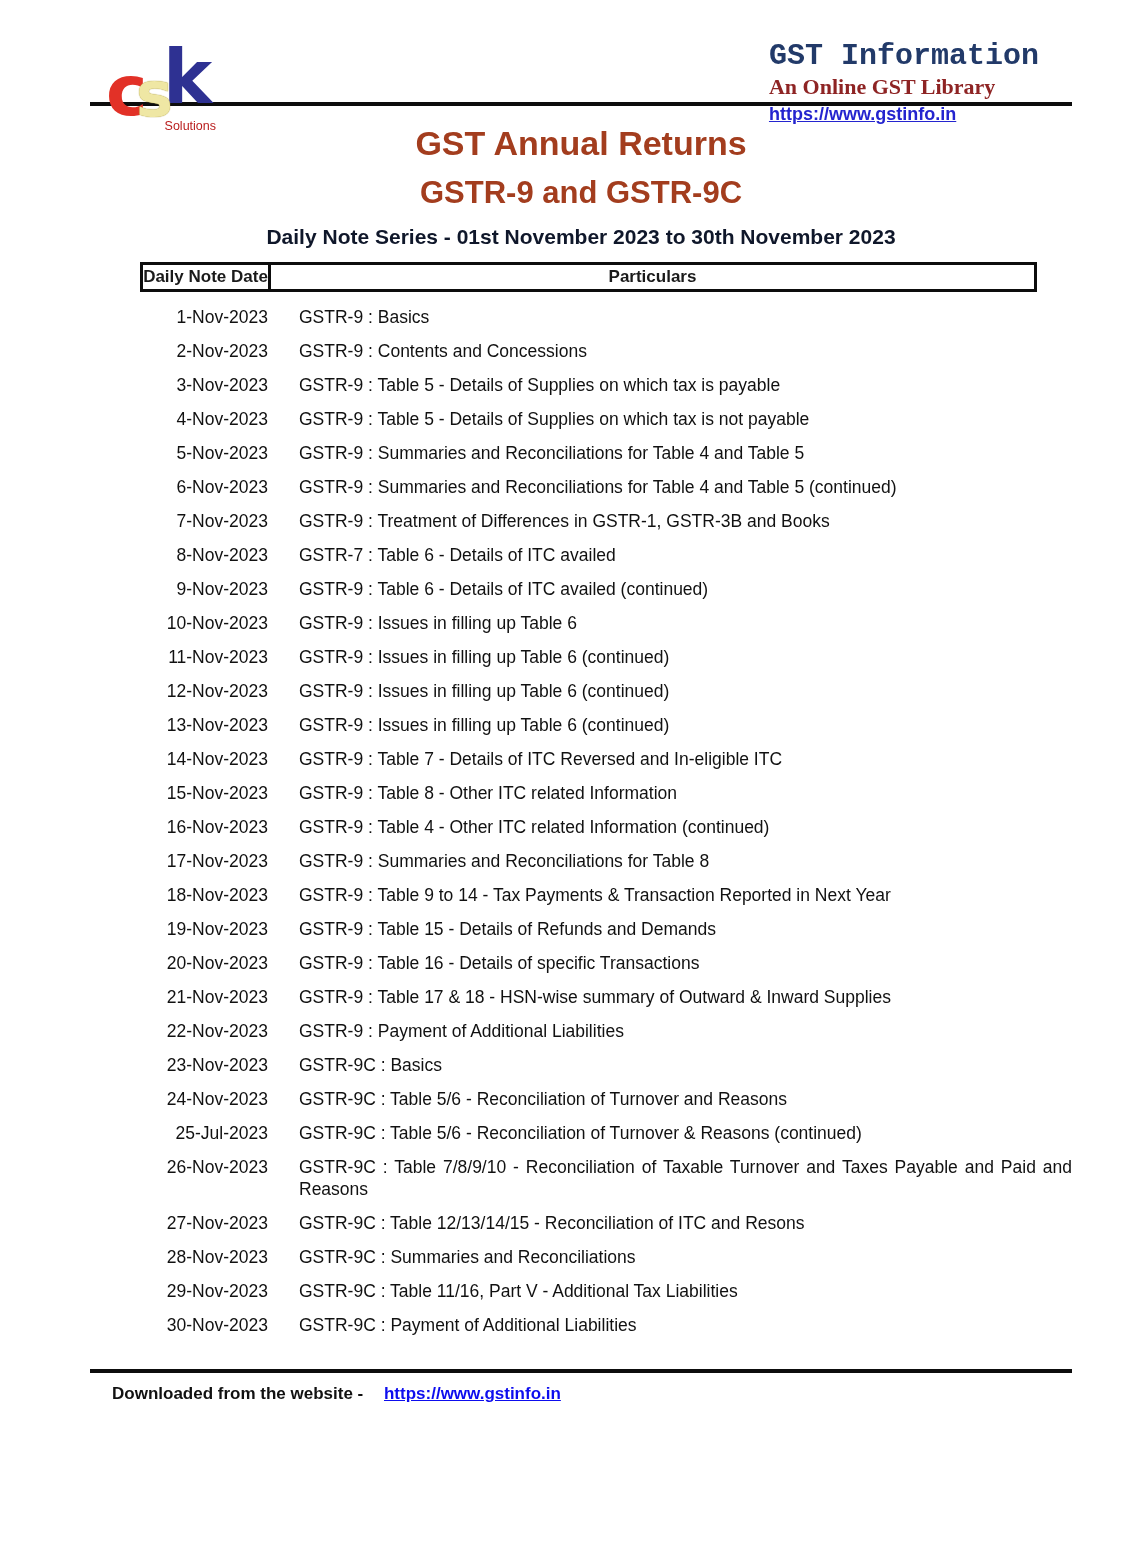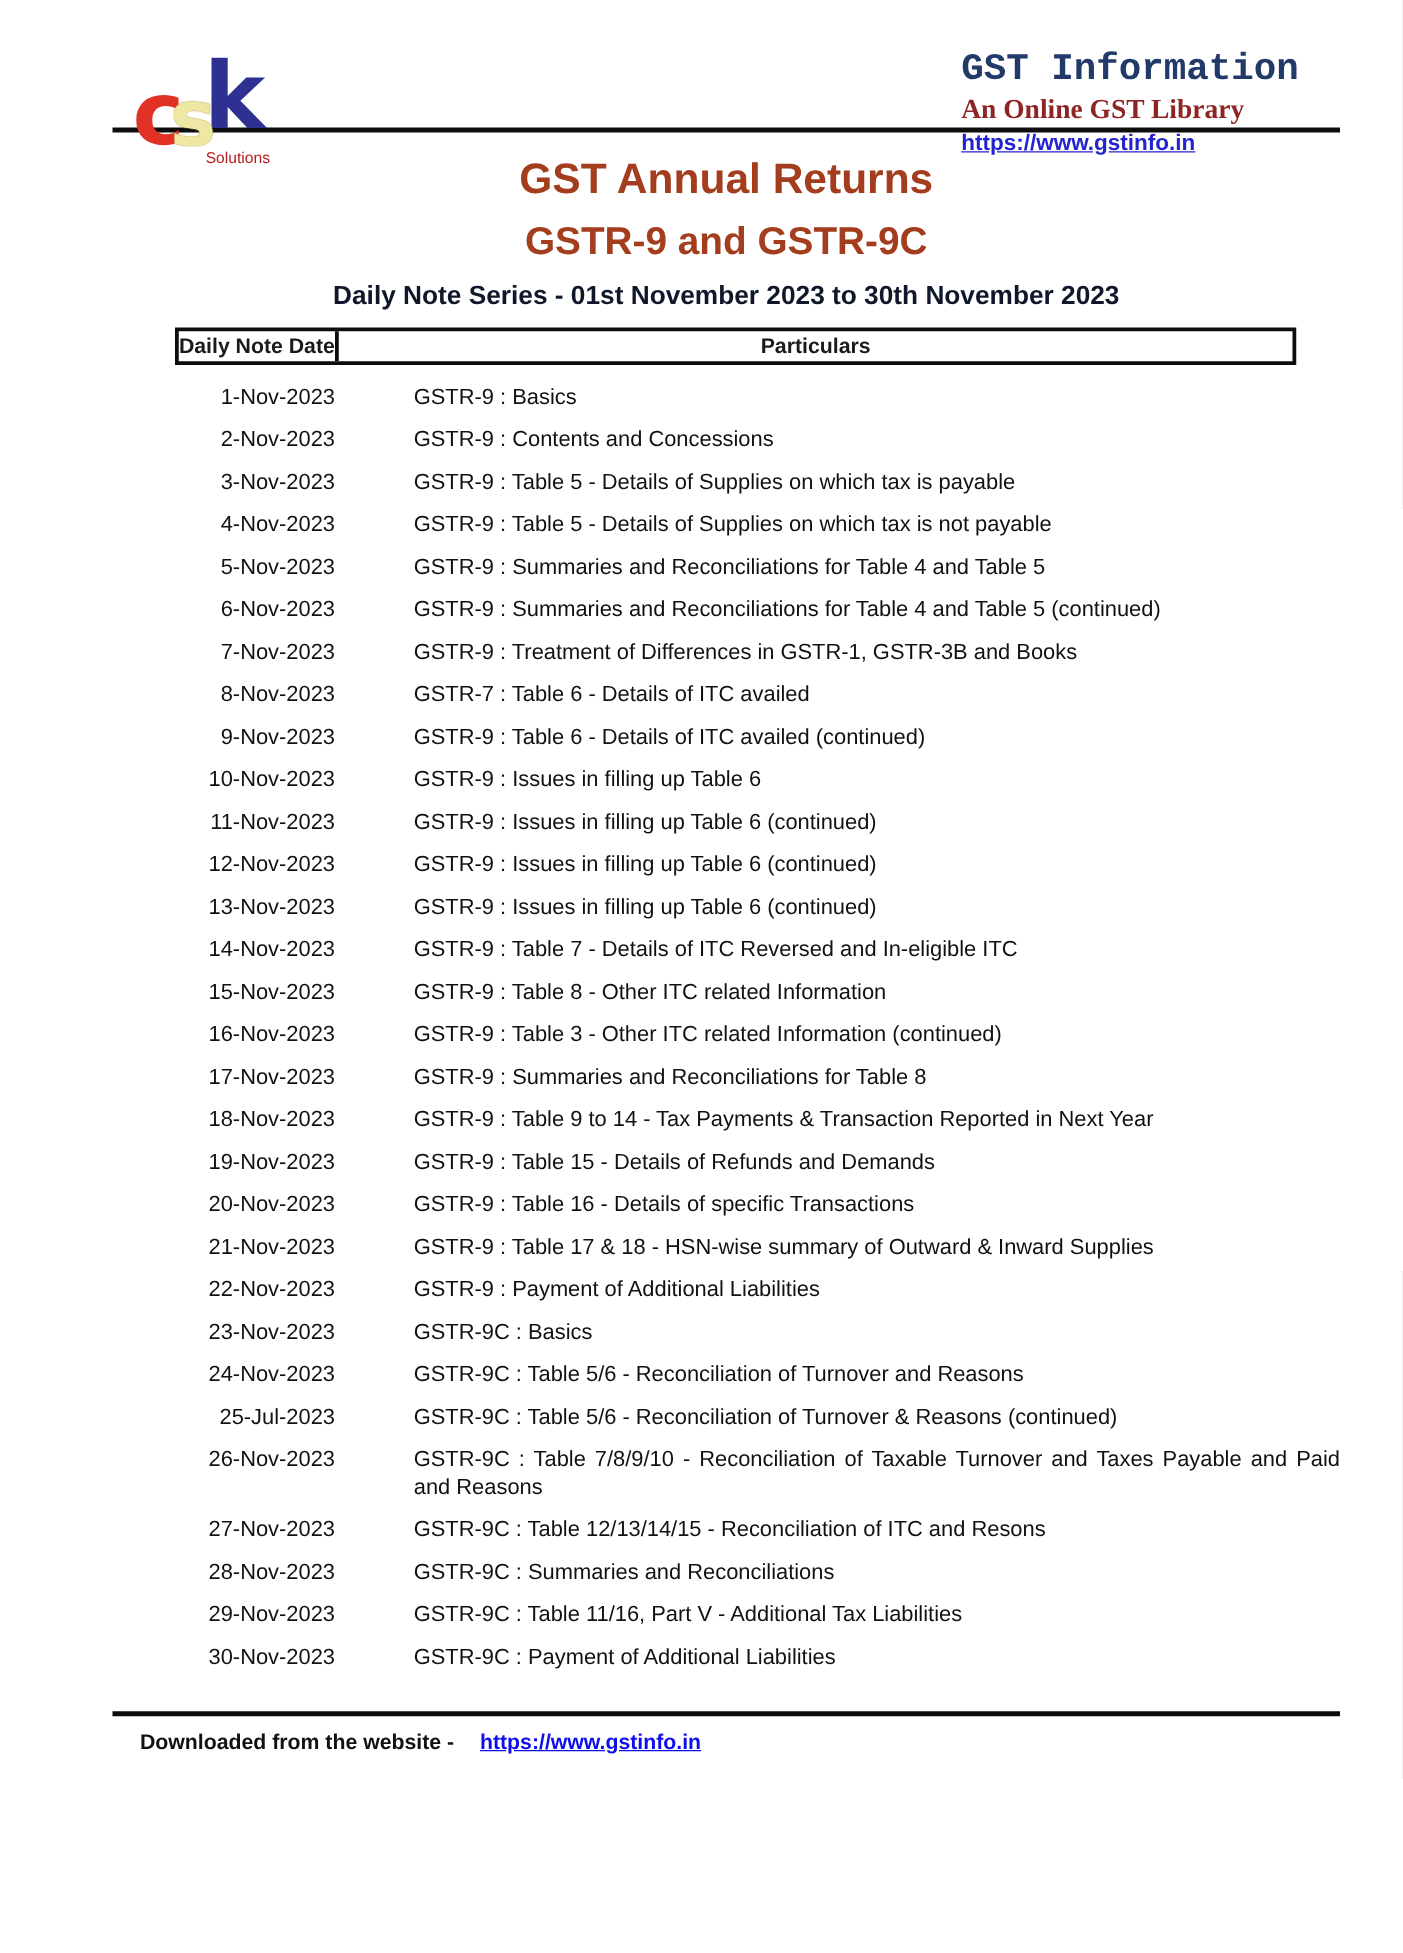--- a/index.html
+++ b/index.html
@@ -46,21 +46,21 @@
   
   .note-table { margin-left:50px; margin-top:13px; }
   .thead {
     display:flex; width:897px; border:3px solid #0d0d0d; height:30px;
   }
   .th { font-weight:bold; font-size:17px; display:flex; align-items:center; justify-content:center; }
   .th-date { width:128px; border-right:3px solid #0d0d0d; }
   .th-part { flex:1; }
 
   .tbody { margin-top:8px; }
-  .trow { display:flex; padding:6px 0;gap:32px; }
+  .trow { display:flex; padding:6px 0; }
   .td { font-size:17.5px; line-height:22px; color:#111; }
   .td-date { width:155px; text-align:right; padding-right:27px; flex:none; }
   .td-part { flex:1; padding-left:4px; text-align:justify; }
 
   
   .footer { margin-top:27px; }
   .foot-line { margin-top:11px; margin-left:22px; font-size:17px; font-weight:bold; }
   .foot-text { color:#111; }
   .foot-link { color:#0d0dee; text-decoration:underline; margin-left:16px; }
 </style>
@@ -151,21 +151,21 @@
           <div class="trow">
             <div class="td td-date">14-Nov-2023</div>
             <div class="td td-part">GSTR-9 : Table 7 - Details of ITC Reversed and In-eligible ITC</div>
           </div>
           <div class="trow">
             <div class="td td-date">15-Nov-2023</div>
             <div class="td td-part">GSTR-9 : Table 8 - Other ITC related Information</div>
           </div>
           <div class="trow">
             <div class="td td-date">16-Nov-2023</div>
-            <div class="td td-part">GSTR-9 : Table 3 - Other ITC related Information (continued)</div>
+            <div class="td td-part">GSTR-9 : Table 4 - Other ITC related Information (continued)</div>
           </div>
           <div class="trow">
             <div class="td td-date">17-Nov-2023</div>
             <div class="td td-part">GSTR-9 : Summaries and Reconciliations for Table 8</div>
           </div>
           <div class="trow">
             <div class="td td-date">18-Nov-2023</div>
             <div class="td td-part">GSTR-9 : Table 9 to 14 - Tax Payments &amp; Transaction Reported in Next Year</div>
           </div>
           <div class="trow">

